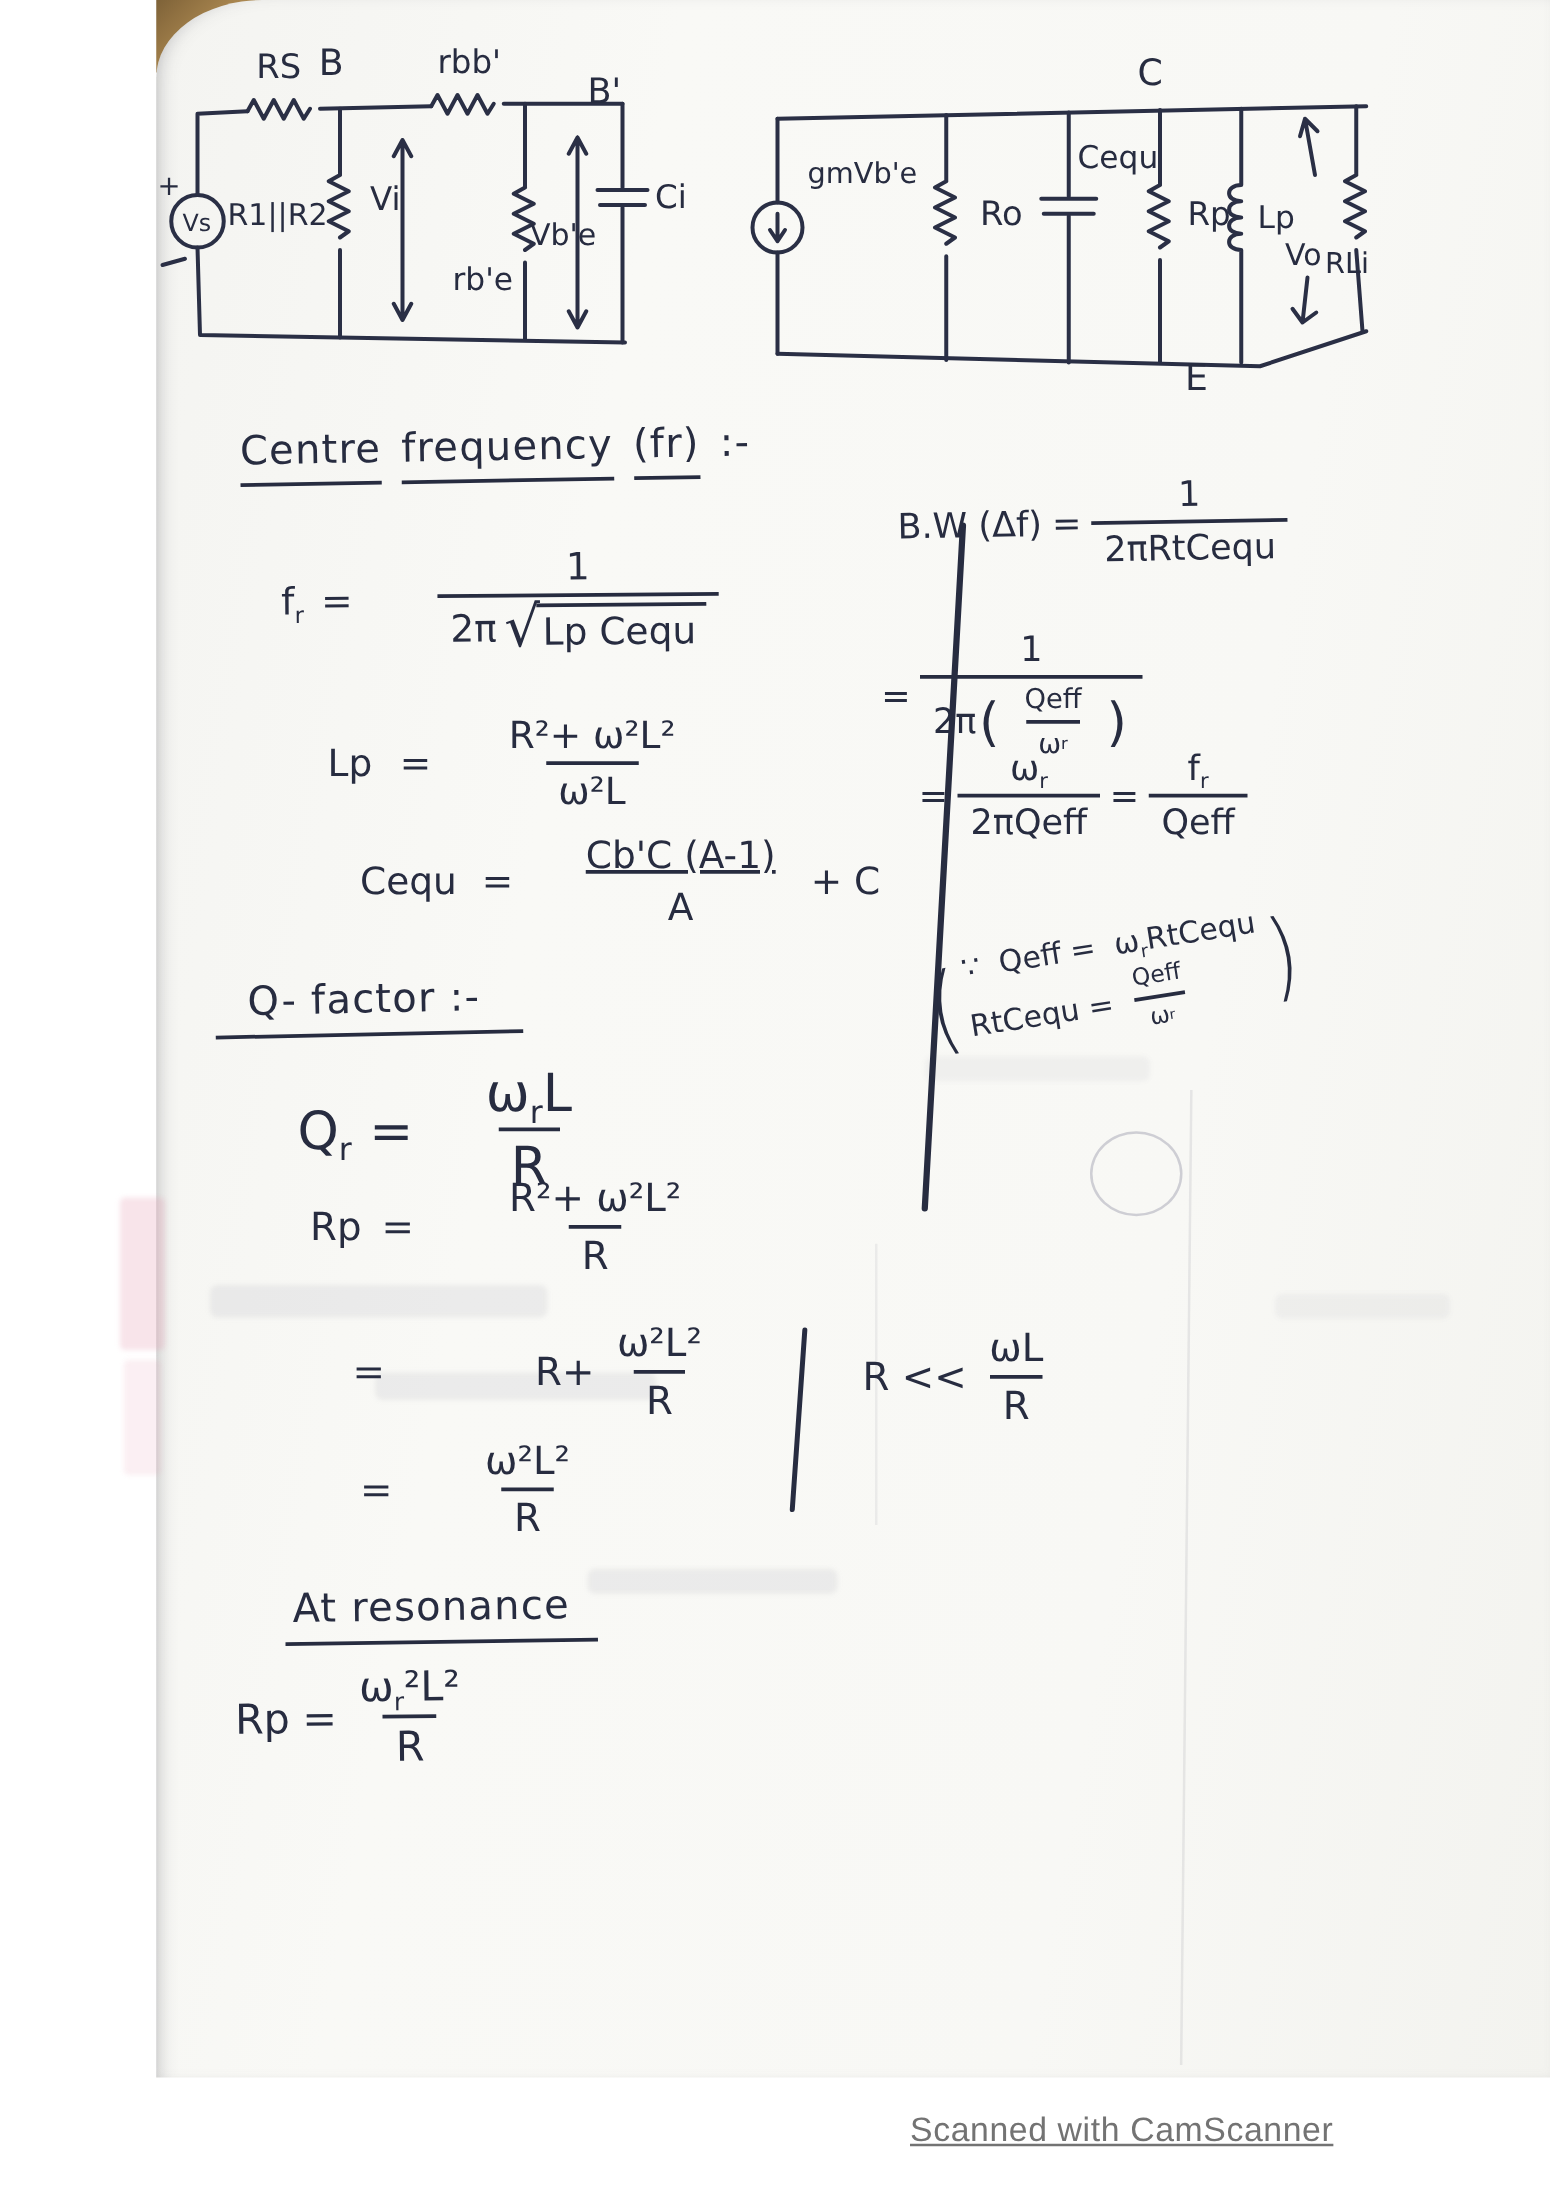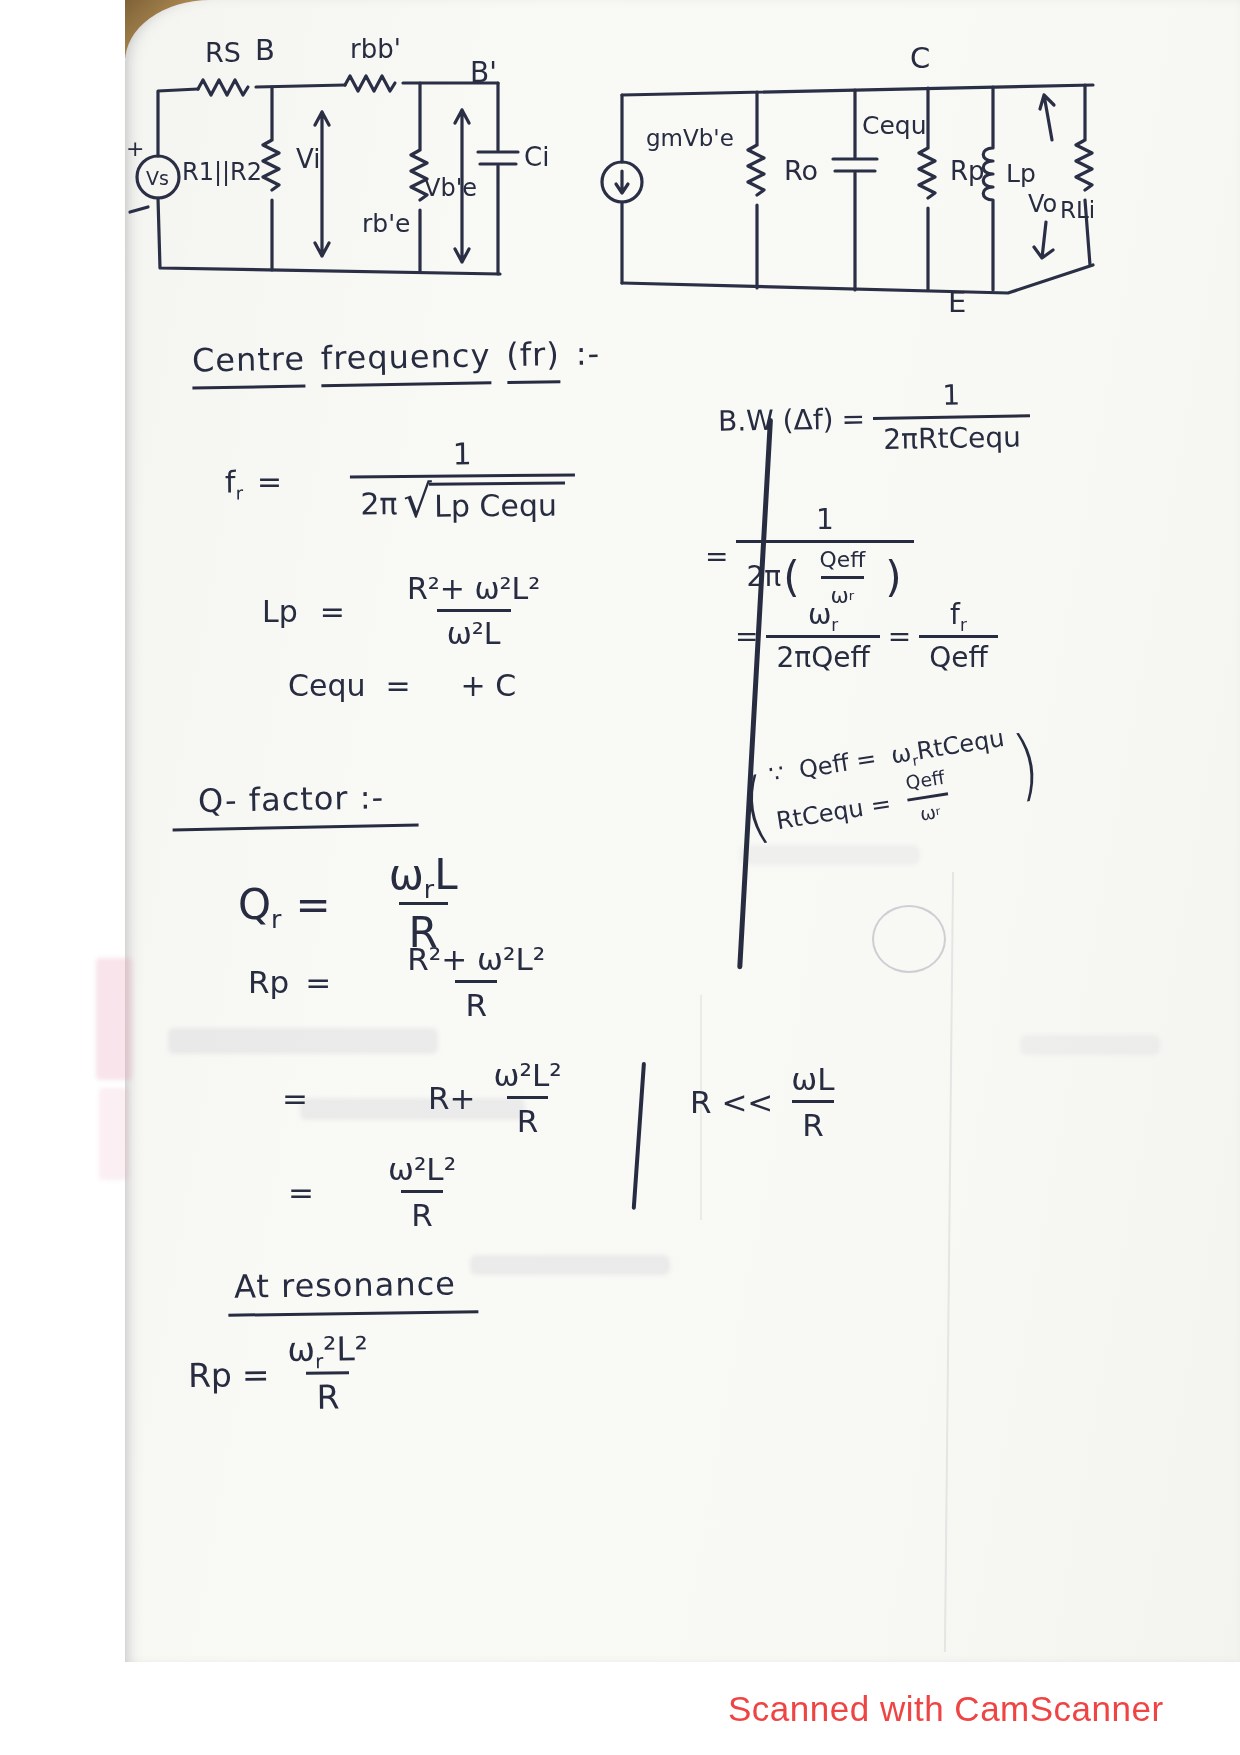--- a/index.html
+++ b/index.html
@@ -34,21 +34,21 @@
   
   .stroke{background:var(--ink);border-radius:3px;transform-origin:top center;}
   
   .ghost{background:rgba(120,118,135,.10);border-radius:6px;filter:blur(2px);}
   .pink{background:rgba(231,158,180,.28);filter:blur(2px);border-radius:4px;}
   .faint-line{background:rgba(95,95,115,.12);}
   .faint-circle{border:2px solid rgba(110,110,135,.30);border-radius:50%;}
   .bigparen{font-size:62px;font-weight:300;transform:scaleY(1.25);line-height:1;}
   .note{transform:rotate(-9deg);font-size:24px;}
   .footer-strip{left:0;top:1662px;width:1240px;height:93px;background:#ffffff;}
-  .footer-text{font-family:"Liberation Sans","DejaVu Sans",sans-serif;font-size:35px;color:#ef4444;letter-spacing:.5px;}
+  .footer-text{font-family:"Liberation Sans","DejaVu Sans",sans-serif;font-size:27px;color:#737373;letter-spacing:.5px;text-decoration:underline;}
   svg text{font-family:"DejaVu Sans",sans-serif;fill:var(--ink);}
 </style>
 </head>
 <body>
 
 <div class="stage">
 
   <div class="abs desk-corner"></div>
   <div class="abs paper"></div>
 
@@ -159,20 +159,24 @@
     <span class="frac">
       <span class="num">R²+ ω²L²</span>
       <span class="den">ω²L</span>
     </span>
   </div>
 
   <div class="abs hw formula" style="left:288px;top:668px;">
     <span>Cequ</span>
     <span style="margin-left:20px;">=</span>
     <span class="gap" style="width:40px;"></span>
+    <span class="frac">
+      <span class="num" style="text-decoration:underline;">Cb'C (A-1)</span>
+      <span class="den" style="border-top:none;">A</span>
+    </span>
     <span style="margin-left:10px;">+ C</span>
   </div>
 
   <div class="abs stroke" style="left:768px;top:418px;width:5px;height:552px;transform:rotate(3.2deg);"></div>
 
   <div class="abs hw formula" style="left:718px;top:382px;font-size:28px;transform:rotate(-1deg);">
     <span>B.W (Δf)</span>
     <span style="margin-left:8px;">=</span>
     <span class="frac">
       <span class="num">1</span>

